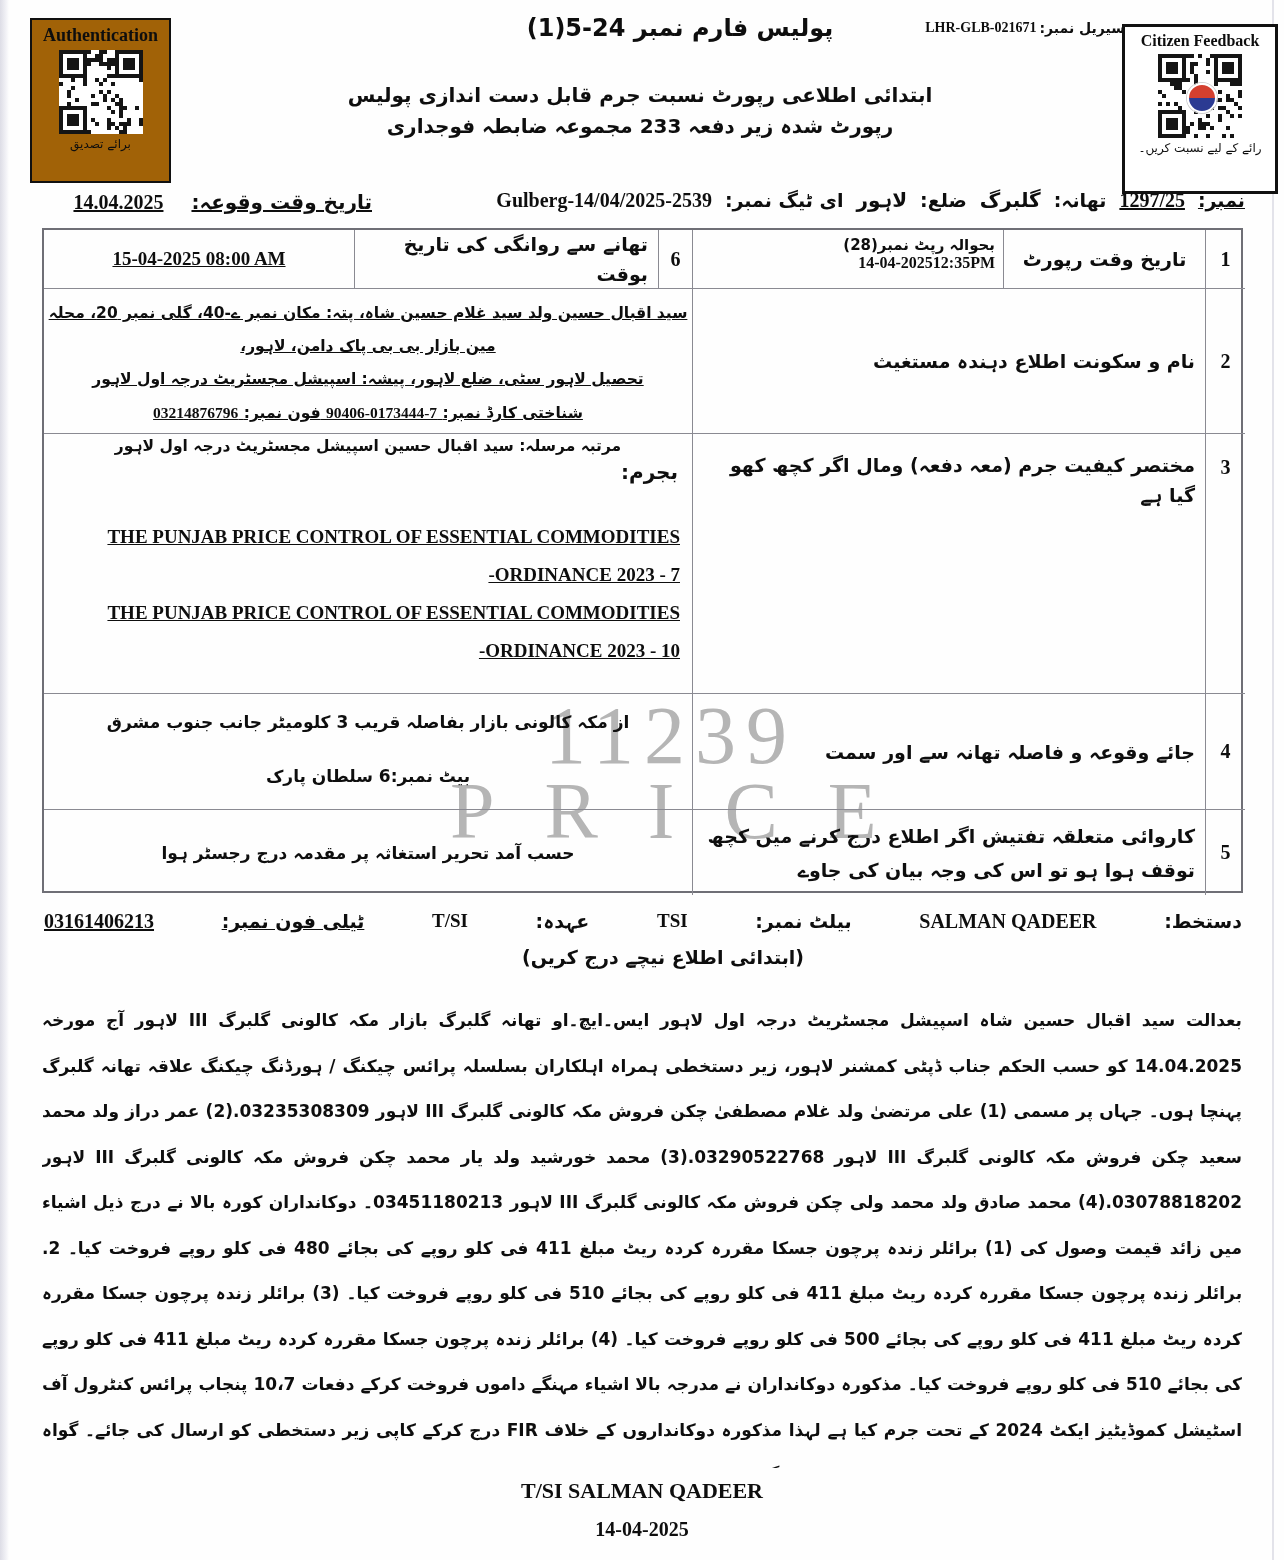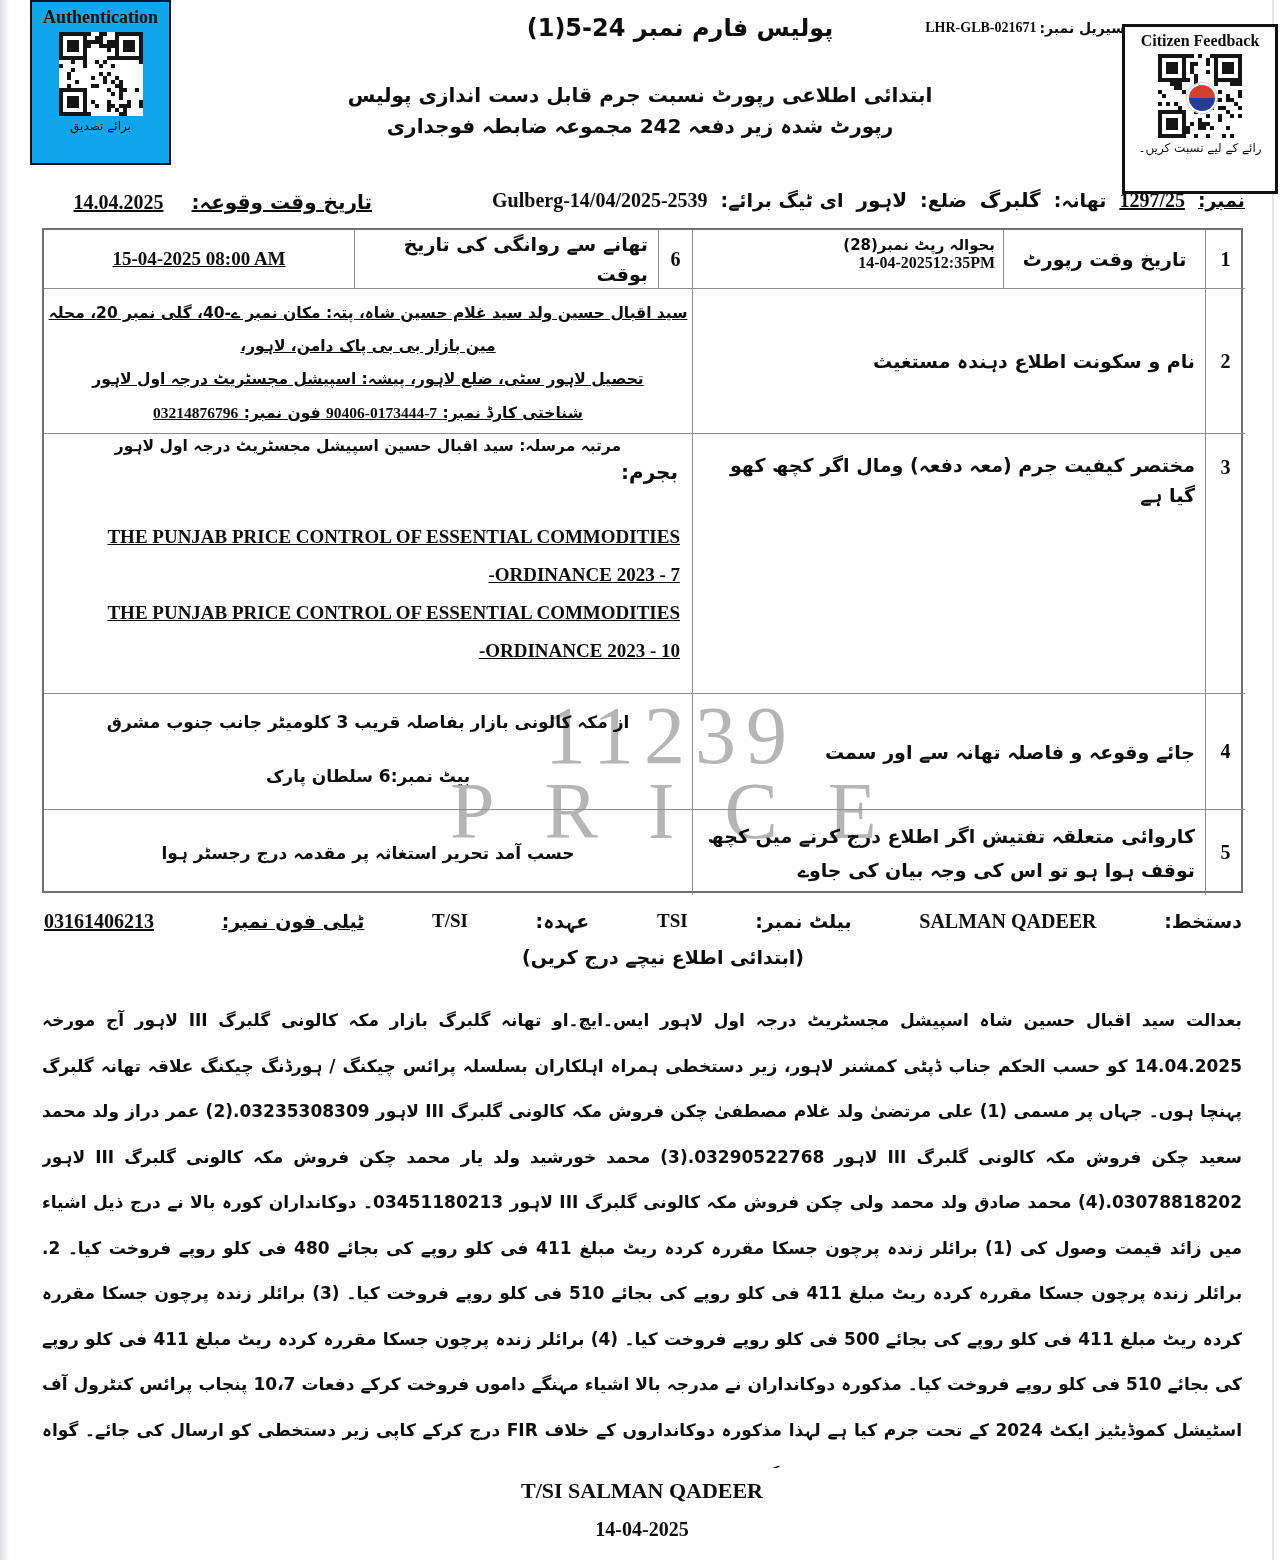--- a/index.html
+++ b/index.html
@@ -12,22 +12,22 @@
   .latin{font-family:"Liberation Serif",serif;direction:ltr;unicode-bidi:embed;}
   .u{text-decoration:underline;}
 
   
   .wm{position:absolute;left:450px;top:695px;z-index:0;color:#b5b5b5;
       font-family:"Liberation Serif",serif;line-height:1;}
   .wm1{font-size:82px;letter-spacing:10px;margin-left:95px;}
   .wm2{font-size:80px;letter-spacing:50px;margin-top:-6px;}
 
   
-  .auth-box{position:absolute;left:30px;top:0;width:137px;height:161px;border:2px solid #111;
-            background:#0ea5e9;text-align:center;z-index:2;}
+  .auth-box{position:absolute;left:30px;top:18px;width:137px;height:161px;border:2px solid #111;
+            background:#a16207;text-align:center;z-index:2;}
   .auth-box .ttl{font-family:"Liberation Serif",serif;font-weight:bold;font-size:18px;margin-top:5px;}
   .fb-box{position:absolute;left:1122px;top:24px;width:150px;height:164px;border:3px solid #111;
           background:#fff;text-align:center;z-index:2;}
   .fb-box .ttl{font-family:"Liberation Serif",serif;font-weight:bold;font-size:16px;margin-top:5px;}
   .qr{position:relative;margin:4px auto 0 auto;background:#fff;}
   .qr b{position:absolute;background:#151515;}
   .qr-logo{position:absolute;left:50%;top:50%;width:26px;height:26px;margin:-13px 0 0 -13px;
            border-radius:50%;background:linear-gradient(#d4402f 0 50%,#2b3a92 50% 100%);
            border:2px solid #fff;box-shadow:0 0 0 1px #cfcfcf;}
   .qr-cap{font-size:12px;margin-top:3px;direction:rtl;}
@@ -277,21 +277,21 @@
         <b style="left: 20px; top: 80px; width: 4px; height: 4px;"></b>
         <b style="left: 24px; top: 80px; width: 4px; height: 4px;"></b>
         <b style="left: 28px; top: 80px; width: 4px; height: 4px;"></b>
         <b style="left: 60px; top: 80px; width: 4px; height: 4px;"></b>
         <b style="left: 64px; top: 80px; width: 4px; height: 4px;"></b>
       </div>
     <div class="qr-cap">برائے تصدیق</div>
   </div>
 
   <div class="form-title">پولیس فارم نمبر 24-5(1)</div>
-  <div class="form-subtitle">ابتدائی اطلاعی رپورٹ نسبت جرم قابل دست اندازی پولیس رپورٹ شدہ زیر دفعہ 242 مجموعہ ضابطہ فوجداری</div>
+  <div class="form-subtitle">ابتدائی اطلاعی رپورٹ نسبت جرم قابل دست اندازی پولیس رپورٹ شدہ زیر دفعہ 233 مجموعہ ضابطہ فوجداری</div>
 
   <div class="serial urdu">
     <span class="lab">سیریل نمبر:</span>
     <span class="latin">LHR-GLB-021671</span>
   </div>
 
   <div class="fb-box">
     <div class="ttl">Citizen Feedback</div>
     <div class="qr" style="width: 84px; height: 84px;">
         <b style="left: 0px; top: 0px; width: 4px; height: 4px;"></b>
@@ -478,21 +478,21 @@
     <span class="val u">14.04.2025</span>
   </div>
 
   <div class="num-line">
     <span class="lab u">نمبر:</span>
     <span class="vser u">1297/25</span>
     <span class="lab">تھانہ:</span>
     <span class="vurdu">گلبرگ</span>
     <span class="lab">ضلع:</span>
     <span class="vurdu">لاہور</span>
-    <span class="lab">ای ٹیگ برائے:</span>
+    <span class="lab">ای ٹیگ نمبر:</span>
     <span class="vser">Gulberg-14/04/2025-2539</span>
   </div>
 
   <div class="fir-table">
 
     <div class="cell bb dep-cell" style="grid-area:1/1">
       <span>15-04-2025 08:00 AM</span>
     </div>
     <div class="cell bb bl lab-cell" style="grid-area:1/2;justify-content:center">
       <span>تھانے سے روانگی کی تاریخ بوقت</span>

